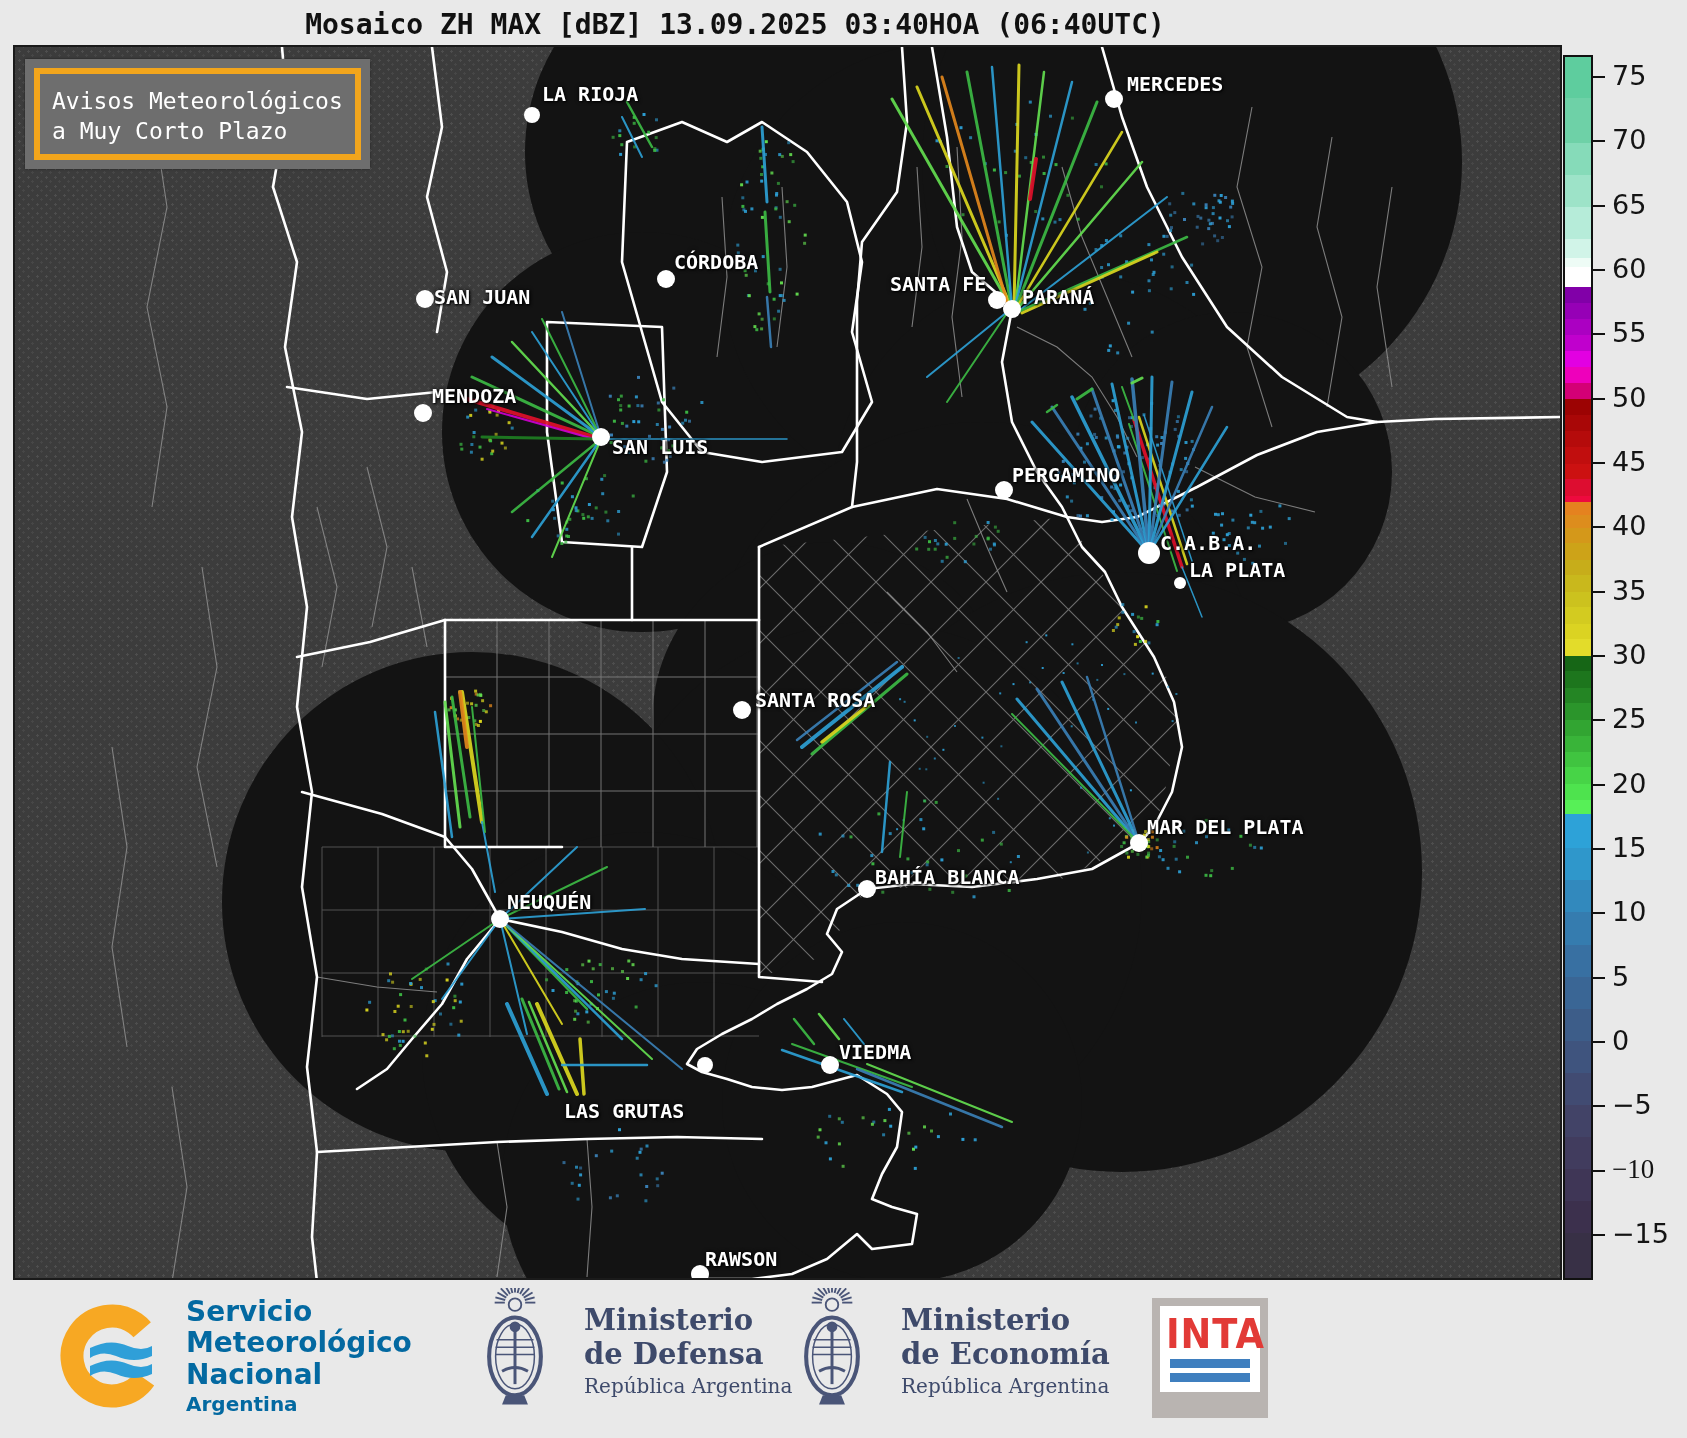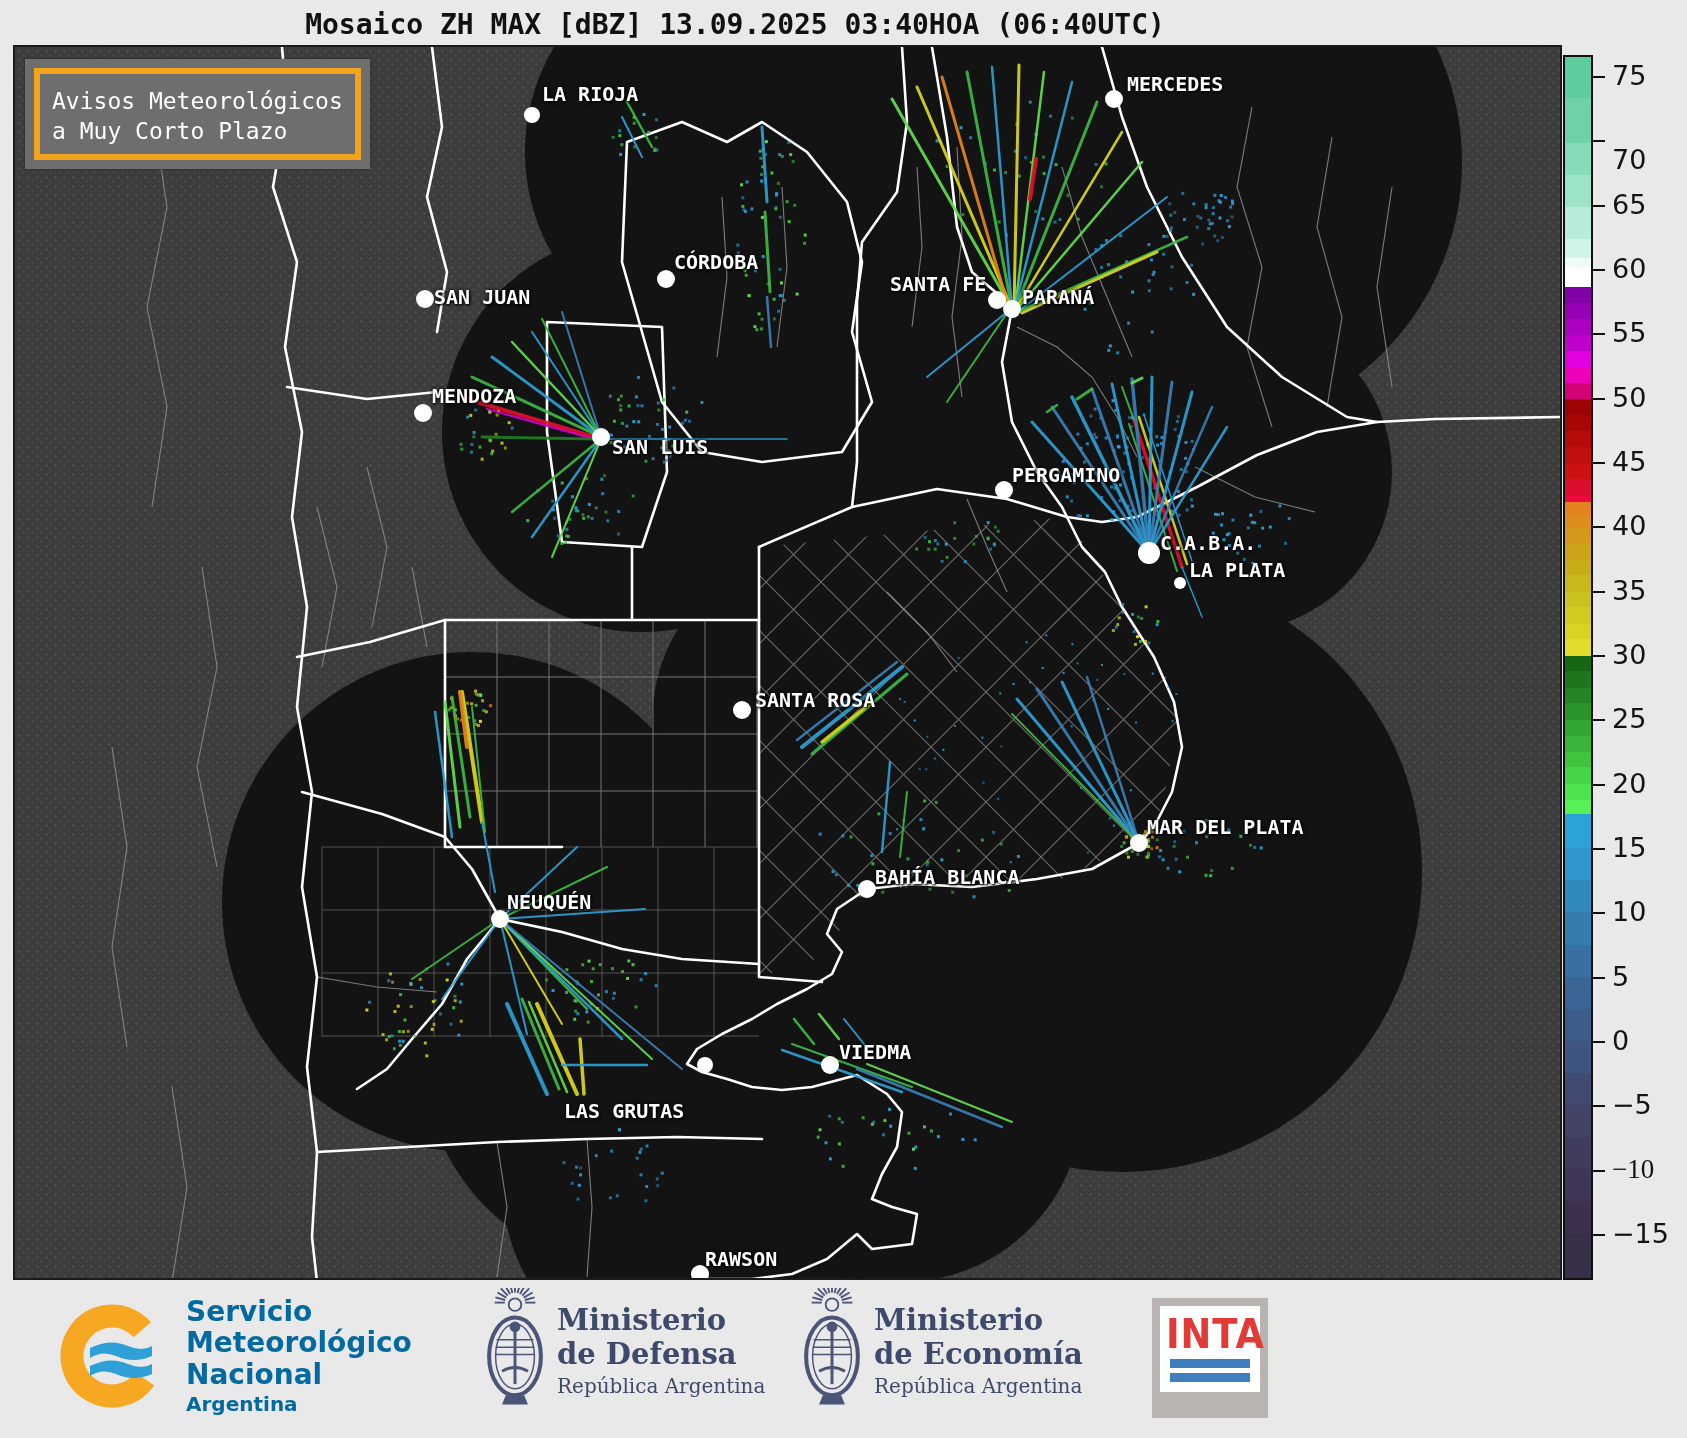--- a/index.html
+++ b/index.html
@@ -21,21 +21,21 @@
               font-family:"DejaVu Sans Mono",monospace;font-size:23px;line-height:1.3;color:#fff;white-space:nowrap;}
   .cbar{position:absolute;left:1563px;top:55px;width:30px;height:1225px;box-sizing:border-box;border:2px solid #111;}
   .cbar-tick{position:absolute;height:2px;background:#111;width:12px;left:1593px;}
   .cbar-label{position:absolute;left:1612px;transform:translateY(-54%);font-size:27px;color:#141414;
               font-family:"DejaVu Sans",sans-serif;}
   .footer{position:absolute;left:0;top:1282px;width:1687px;height:156px;background:#e9e9e9;}
   .logo-block{position:absolute;display:flex;align-items:center;}
   .smn-text{margin-left:14px;color:#0369a1;font-family:"DejaVu Sans",sans-serif;}
   .smn-text .big{font-size:28px;font-weight:700;line-height:1.12;}
   .smn-text .small{font-size:20px;font-weight:700;margin-top:2px;}
-  .min-text{margin-left:5px;color:#3e4a6b;font-family:"DejaVu Serif","Liberation Serif",serif;}
+  .min-text{margin-left:32px;color:#3e4a6b;font-family:"DejaVu Serif","Liberation Serif",serif;}
   .min-text .l1{font-size:29px;font-weight:700;line-height:1.15;}
   .min-text .l3{font-size:20px;font-weight:400;margin-top:3px;}
   .inta-outer{position:absolute;background:#b9b4b1;padding:8px 8px 26px 8px;}
   .inta-inner{background:#fff;width:88px;padding:8px 6px 10px 6px;text-align:center;}
   .inta-word{font-family:"DejaVu Sans",sans-serif;font-weight:800;font-size:40px;color:#e23a36;
              letter-spacing:1px;transform:scaleX(.92);transform-origin:left;display:inline-block;
              border-bottom:0;line-height:1.0;}
   .inta-bar{height:9px;background:#3f7fbf;margin:5px 4px 0 4px;}
 </style>
 </head>
@@ -1067,21 +1067,21 @@
         <div>a Muy Corto Plazo</div>
       </div>
     </div>
   </div>
 
   <div class="cbar" id="cbar" style="background: linear-gradient(rgb(94, 205, 158) 0%, rgb(94, 205, 158) 3.36%, rgb(110, 209, 167) 3.36%, rgb(110, 209, 167) 7.04%, rgb(134, 219, 185) 7.04%, rgb(134, 219, 185) 9.66%, rgb(157, 227, 200) 9.66%, rgb(157, 227, 200) 12.29%, rgb(182, 236, 217) 12.29%, rgb(182, 236, 217) 14.92%, rgb(209, 244, 232) 14.92%, rgb(209, 244, 232) 16.49%, rgb(238, 252, 246) 16.49%, rgb(238, 252, 246) 17.23%, rgb(255, 255, 255) 17.23%, rgb(255, 255, 255) 18.8%, rgb(129, 0, 168) 18.8%, rgb(129, 0, 168) 20.17%, rgb(150, 0, 182) 20.17%, rgb(150, 0, 182) 21.43%, rgb(171, 0, 194) 21.43%, rgb(171, 0, 194) 22.79%, rgb(192, 0, 205) 22.79%, rgb(192, 0, 205) 24.05%, rgb(226, 0, 226) 24.05%, rgb(226, 0, 226) 25.42%, rgb(238, 0, 187) 25.42%, rgb(238, 0, 187) 26.68%, rgb(212, 0, 118) 26.68%, rgb(212, 0, 118) 28.05%, rgb(156, 3, 3) 28.05%, rgb(156, 3, 3) 29.31%, rgb(169, 7, 7) 29.31%, rgb(169, 7, 7) 30.67%, rgb(181, 11, 11) 30.67%, rgb(181, 11, 11) 31.93%, rgb(193, 14, 14) 31.93%, rgb(193, 14, 14) 33.3%, rgb(204, 17, 17) 33.3%, rgb(204, 17, 17) 34.56%, rgb(221, 13, 48) 34.56%, rgb(221, 13, 48) 35.92%, rgb(238, 10, 62) 35.92%, rgb(238, 10, 62) 36.45%, rgb(229, 130, 31) 36.45%, rgb(229, 130, 31) 37.5%, rgb(221, 141, 29) 37.5%, rgb(221, 141, 29) 38.55%, rgb(212, 152, 26) 38.55%, rgb(212, 152, 26) 39.81%, rgb(205, 163, 24) 39.81%, rgb(205, 163, 24) 41.18%, rgb(199, 173, 26) 41.18%, rgb(199, 173, 26) 42.44%, rgb(201, 184, 28) 42.44%, rgb(201, 184, 28) 43.8%, rgb(204, 194, 30) 43.8%, rgb(204, 194, 30) 45.06%, rgb(211, 203, 32) 45.06%, rgb(211, 203, 32) 46.43%, rgb(219, 211, 34) 46.43%, rgb(219, 211, 34) 47.69%, rgb(227, 220, 42) 47.69%, rgb(227, 220, 42) 49.05%, rgb(22, 102, 22) 49.05%, rgb(22, 102, 22) 50.32%, rgb(29, 118, 29) 50.32%, rgb(29, 118, 29) 51.68%, rgb(36, 133, 36) 51.68%, rgb(36, 133, 36) 52.94%, rgb(43, 149, 43) 52.94%, rgb(43, 149, 43) 54.31%, rgb(50, 165, 50) 54.31%, rgb(50, 165, 50) 55.57%, rgb(57, 180, 57) 55.57%, rgb(57, 180, 57) 56.93%, rgb(64, 196, 64) 56.93%, rgb(64, 196, 64) 58.19%, rgb(71, 212, 71) 58.19%, rgb(71, 212, 71) 59.56%, rgb(78, 227, 78) 59.56%, rgb(78, 227, 78) 60.82%, rgb(87, 240, 87) 60.82%, rgb(87, 240, 87) 61.97%, rgb(45, 162, 216) 61.97%, rgb(45, 162, 216) 64.81%, rgb(47, 151, 203) 64.81%, rgb(47, 151, 203) 67.44%, rgb(50, 137, 189) 67.44%, rgb(50, 137, 189) 70.06%, rgb(53, 124, 175) 70.06%, rgb(53, 124, 175) 72.69%, rgb(56, 112, 162) 72.69%, rgb(56, 112, 162) 75.32%, rgb(58, 102, 149) 75.32%, rgb(58, 102, 149) 77.94%, rgb(61, 93, 137) 77.94%, rgb(61, 93, 137) 80.57%, rgb(63, 84, 126) 80.57%, rgb(63, 84, 126) 83.19%, rgb(65, 75, 114) 83.19%, rgb(65, 75, 114) 85.82%, rgb(66, 67, 103) 85.82%, rgb(66, 67, 103) 88.45%, rgb(65, 60, 94) 88.45%, rgb(65, 60, 94) 91.07%, rgb(63, 54, 86) 91.07%, rgb(63, 54, 86) 93.7%, rgb(60, 48, 77) 93.7%, rgb(60, 48, 77) 96.32%, rgb(56, 48, 70) 96.32%, rgb(56, 48, 70) 100%);"></div>
   <div id="cbar-ticks">
       <div class="cbar-tick" style="top: 75.875px;"></div>
       <div class="cbar-label" style="top: 76.875px;">75</div>
       <div class="cbar-tick" style="top: 140.213px;"></div>
-      <div class="cbar-label" style="top: 141.213px; margin-top: 20px;">70</div>
+      <div class="cbar-label" style="top: 141.213px;">70</div>
       <div class="cbar-tick" style="top: 204.551px;"></div>
       <div class="cbar-label" style="top: 205.551px;">65</div>
       <div class="cbar-tick" style="top: 268.89px;"></div>
       <div class="cbar-label" style="top: 269.89px;">60</div>
       <div class="cbar-tick" style="top: 333.228px;"></div>
       <div class="cbar-label" style="top: 334.228px;">55</div>
       <div class="cbar-tick" style="top: 397.566px;"></div>
       <div class="cbar-label" style="top: 398.566px;">50</div>
       <div class="cbar-tick" style="top: 461.904px;"></div>
       <div class="cbar-label" style="top: 462.904px;">45</div>

